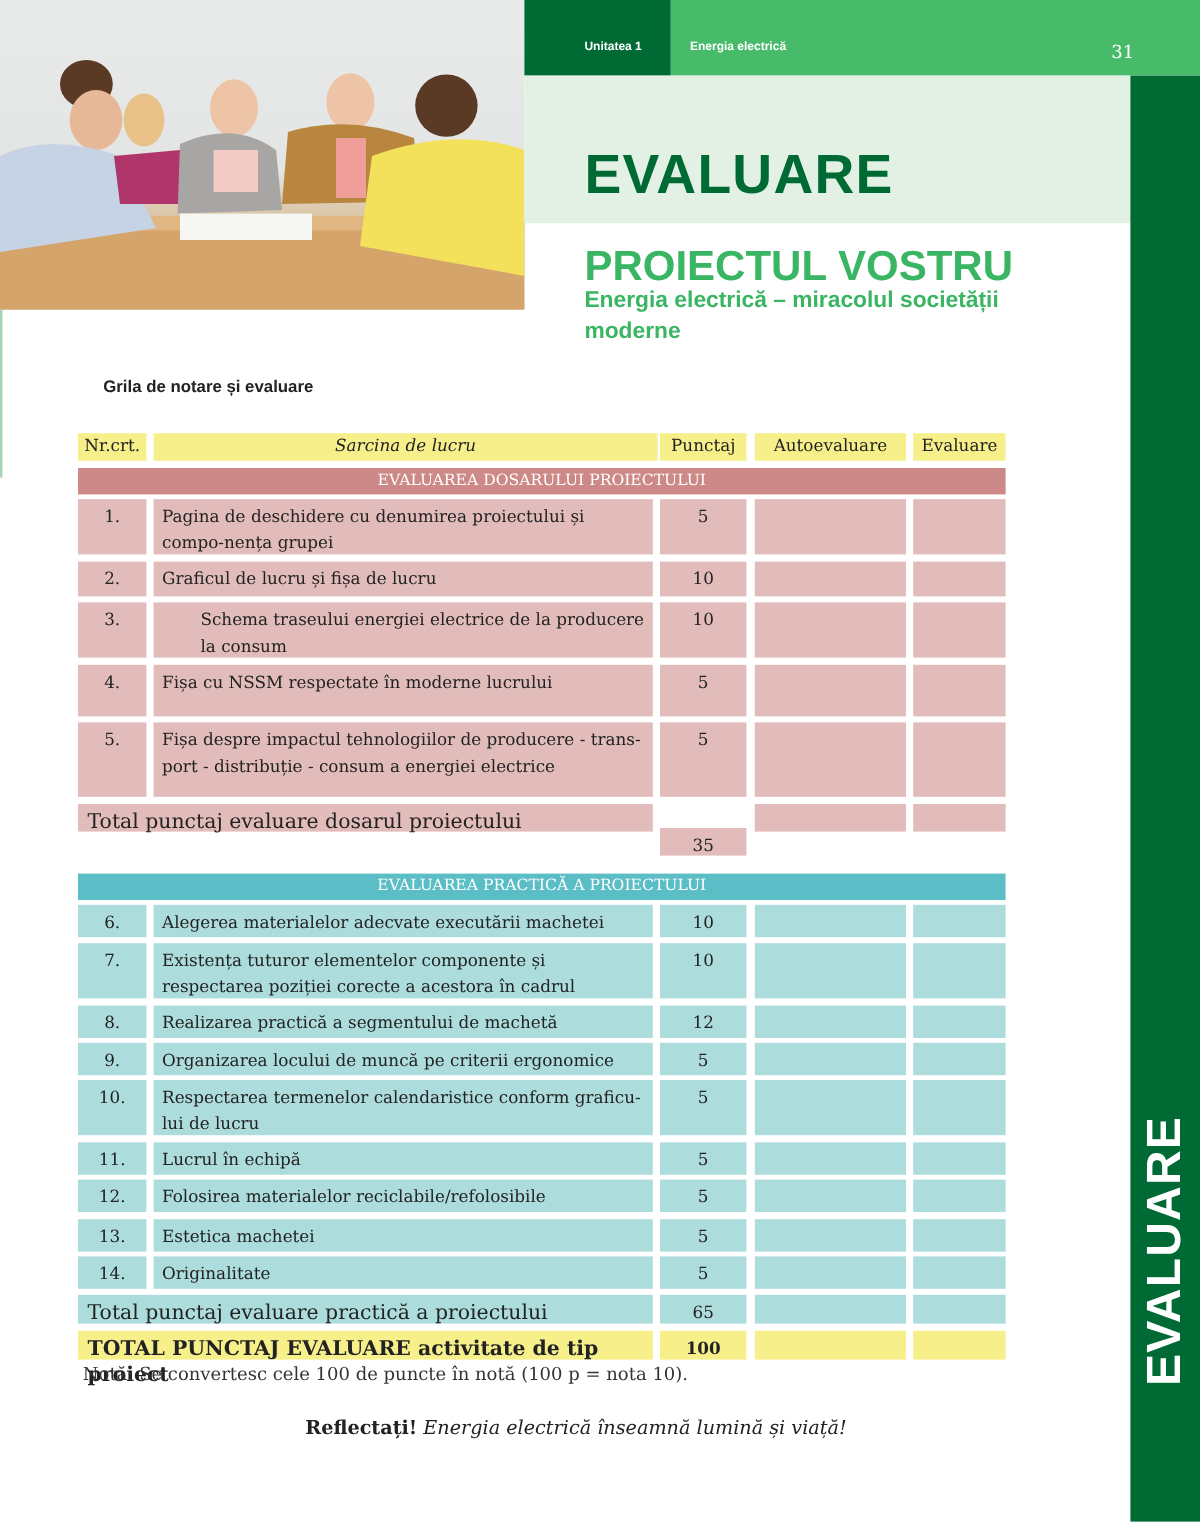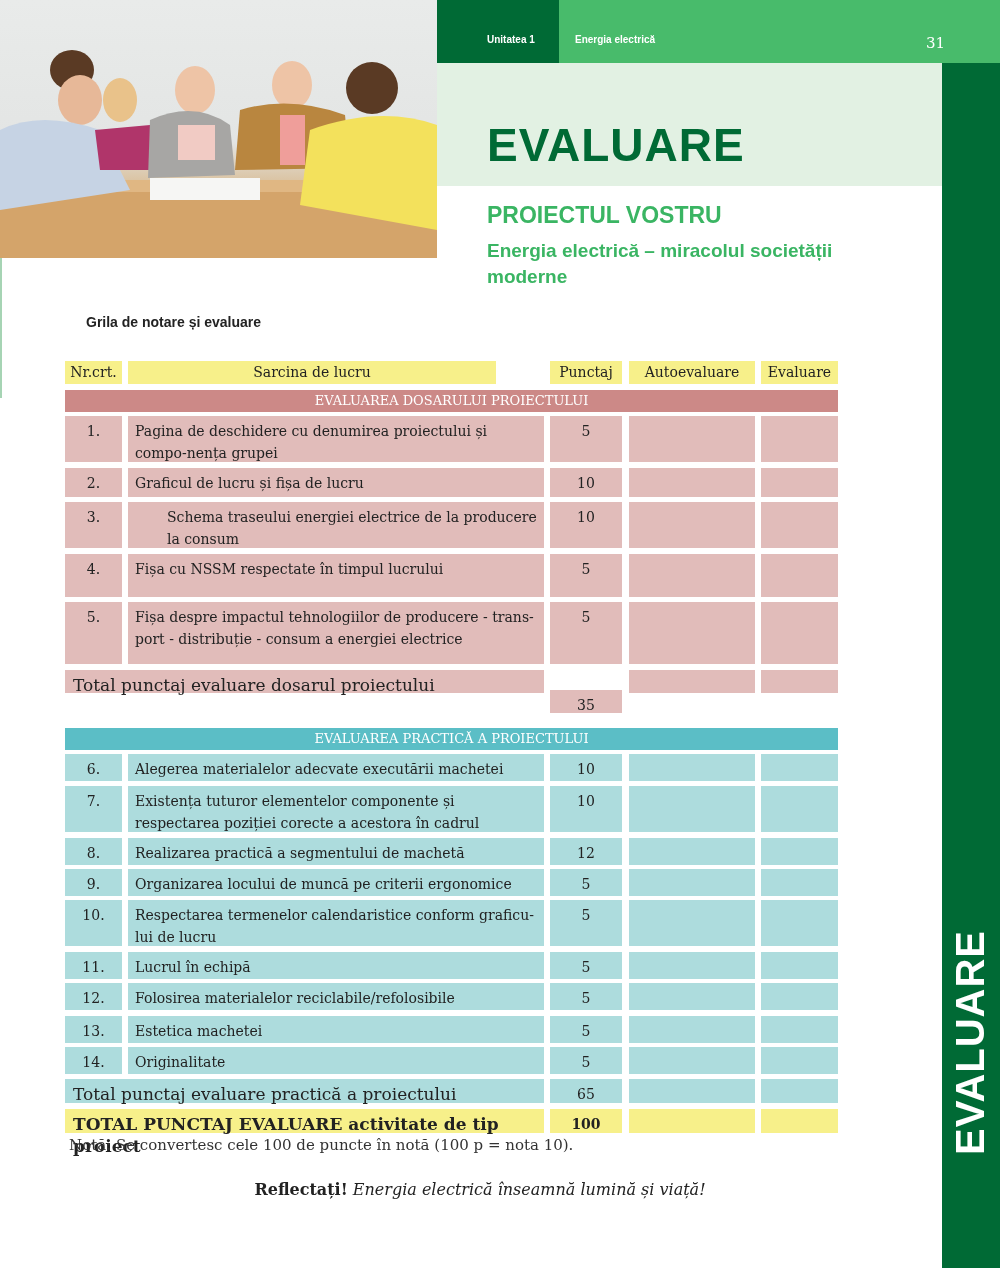--- a/index.html
+++ b/index.html
@@ -20,21 +20,21 @@
   .hdr-page { left: 926px; font-weight: normal; font-family: "DejaVu Serif", serif; font-size: 15px; top: 34px; }
 
   
   .title-band { position: absolute; left: 437px; top: 63px; width: 505px; height: 123px; background: #e2f1e3; }
   .title { position: absolute; left: 487px; top: 118px; font-family: "Liberation Sans", sans-serif; font-weight: bold; font-size: 46px; color: #006a35; letter-spacing: 1px; }
 
   
   .side-strip { position: absolute; left: 942px; top: 63px; width: 58px; height: 1205px; background: #006a35; }
   .side-label { position: absolute; left: 948px; top: 1155px; transform-origin: 0 0; transform: rotate(-90deg); font-family: "Liberation Sans", sans-serif; font-weight: bold; font-size: 40px; color: #fff; letter-spacing: 1px; white-space: nowrap; }
 
-  .proj-title { position: absolute; left: 487px; top: 202px; font-family: "Liberation Sans", sans-serif; font-weight: bold; font-size: 23px; color: #3ab563; }
+  .proj-title { position: absolute; left: 487px; top: 202px; font-family: "Liberation Sans", sans-serif; font-weight: bold; font-size: 35px; color: #3ab563; }
   .proj-sub { position: absolute; left: 487px; top: 238px; width: 400px; font-family: "Liberation Sans", sans-serif; font-weight: bold; font-size: 19px; line-height: 26px; color: #3ab563; }
 
   .grid-title { position: absolute; left: 86px; top: 314px; font-family: "Liberation Sans", sans-serif; font-weight: bold; font-size: 14px; color: #222; }
 
   
   .cell { position: absolute; box-sizing: border-box; font-size: 14px; line-height: 22px; }
   .hd { background: #f7f08a; text-align: center; font-size: 14px; height: 23px; line-height: 23px; top: 361px; }
   .pink { background: #e1bcba; }
   .teal { background: #addcdd; }
   .yellow { background: #f7f08a; }
@@ -88,21 +88,21 @@
 <div class="side-strip"></div>
 <div class="side-label">EVALUARE</div>
 
 <div class="proj-title">PROIECTUL VOSTRU</div>
 <div class="proj-sub">Energia electrică – miracolul societății moderne</div>
 
 <div class="grid-title">Grila de notare și evaluare</div>
 
 <div id="table">
   <div class="cell hd" style="left:65px;width:57px;">Nr.crt.</div>
-  <div class="cell hd" style="left:128px;width:368px;">Sarcina de lucru</div>
+  <div class="cell hd" style="left:128px;width:420px;font-style:italic;">Sarcina de lucru</div>
   <div class="cell hd" style="left:550px;width:72px;">Punctaj</div>
   <div class="cell hd" style="left:629px;width:126px;">Autoevaluare</div>
   <div class="cell hd" style="left:761px;width:77px;">Evaluare</div>
 
   <div class="cell band pink-band" style="left:65px;top:390px;width:773px;">EVALUAREA DOSARULUI PROIECTULUI</div>
   <div class="cell band teal-band" style="left:65px;top:728px;width:773px;">EVALUAREA PRACTICĂ A PROIECTULUI</div>
 <div class="cell pink num" style="left: 65px; top: 416px; width: 57px; height: 46px;">1.</div>
     <div class="cell pink task" style="left: 128px; top: 416px; width: 416px; height: 46px;">Pagina de deschidere cu denumirea proiectului și compo-nența grupei</div>
     <div class="cell pink pts" style="left: 550px; top: 416px; width: 72px; height: 46px;">5</div>
     <div class="cell pink" style="left: 629px; top: 416px; width: 126px; height: 46px;"></div>
@@ -111,21 +111,21 @@
     <div class="cell pink task" style="left: 128px; top: 468px; width: 416px; height: 29px;">Graficul de lucru și fișa de lucru</div>
     <div class="cell pink pts" style="left: 550px; top: 468px; width: 72px; height: 29px;">10</div>
     <div class="cell pink" style="left: 629px; top: 468px; width: 126px; height: 29px;"></div>
     <div class="cell pink" style="left: 761px; top: 468px; width: 77px; height: 29px;"></div>
     <div class="cell pink num" style="left: 65px; top: 502px; width: 57px; height: 46px;">3.</div>
     <div class="cell pink task" style="left: 128px; top: 502px; width: 416px; height: 46px; padding-left: 39px;">Schema traseului energiei electrice de la producere la consum</div>
     <div class="cell pink pts" style="left: 550px; top: 502px; width: 72px; height: 46px;">10</div>
     <div class="cell pink" style="left: 629px; top: 502px; width: 126px; height: 46px;"></div>
     <div class="cell pink" style="left: 761px; top: 502px; width: 77px; height: 46px;"></div>
     <div class="cell pink num" style="left: 65px; top: 554px; width: 57px; height: 43px;">4.</div>
-    <div class="cell pink task" style="left: 128px; top: 554px; width: 416px; height: 43px;">Fișa cu NSSM respectate în timpul lucrului</div>
+    <div class="cell pink task" style="left: 128px; top: 554px; width: 416px; height: 43px;">Fișa cu NSSM respectate în moderne lucrului</div>
     <div class="cell pink pts" style="left: 550px; top: 554px; width: 72px; height: 43px;">5</div>
     <div class="cell pink" style="left: 629px; top: 554px; width: 126px; height: 43px;"></div>
     <div class="cell pink" style="left: 761px; top: 554px; width: 77px; height: 43px;"></div>
     <div class="cell pink num" style="left: 65px; top: 602px; width: 57px; height: 62px;">5.</div>
     <div class="cell pink task" style="left: 128px; top: 602px; width: 416px; height: 62px;">Fișa despre impactul tehnologiilor de producere - trans-port - distribuție - consum a energiei electrice</div>
     <div class="cell pink pts" style="left: 550px; top: 602px; width: 72px; height: 62px;">5</div>
     <div class="cell pink" style="left: 629px; top: 602px; width: 126px; height: 62px;"></div>
     <div class="cell pink" style="left: 761px; top: 602px; width: 77px; height: 62px;"></div>
     <div class="cell pink total-label" style="left: 65px; top: 670px; width: 479px; height: 23px;">Total punctaj evaluare dosarul proiectului</div>
     <div class="cell pink pts" style="left: 550px; top: 690px; width: 72px; height: 23px;">35</div>

